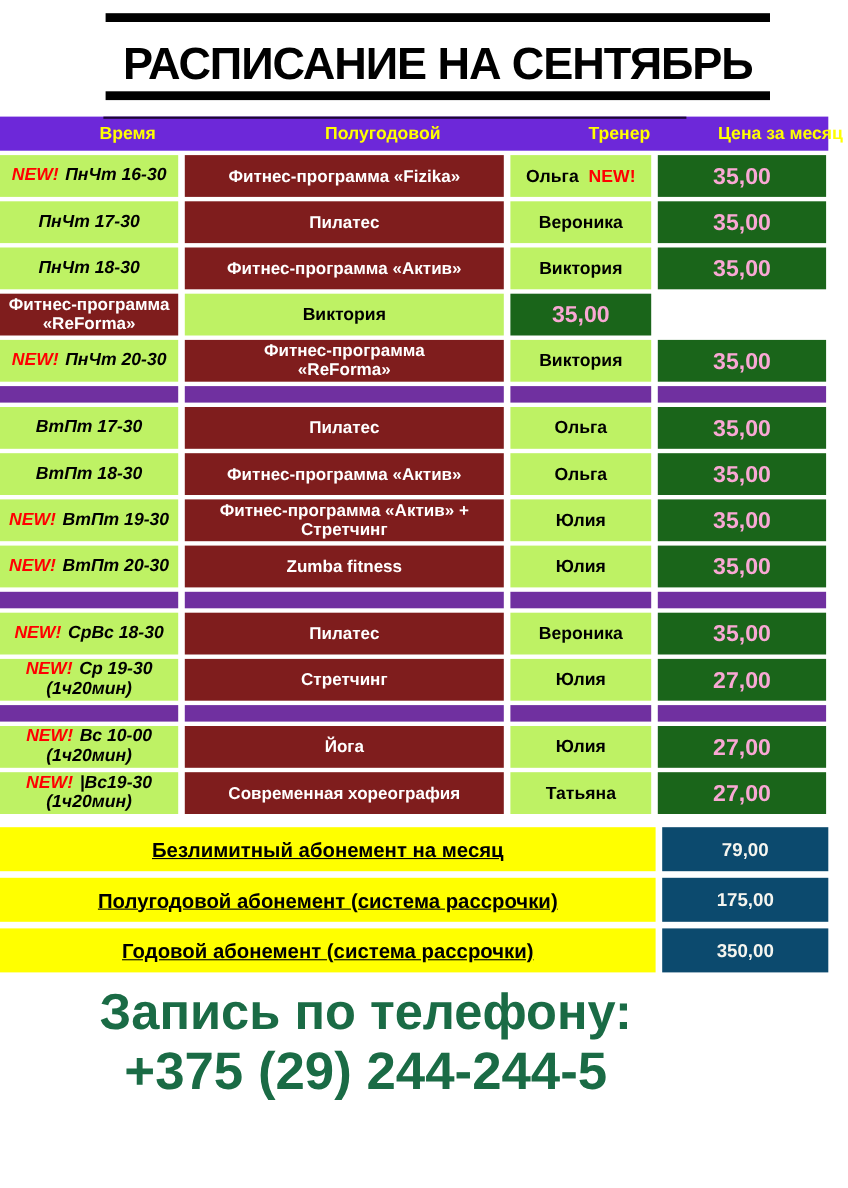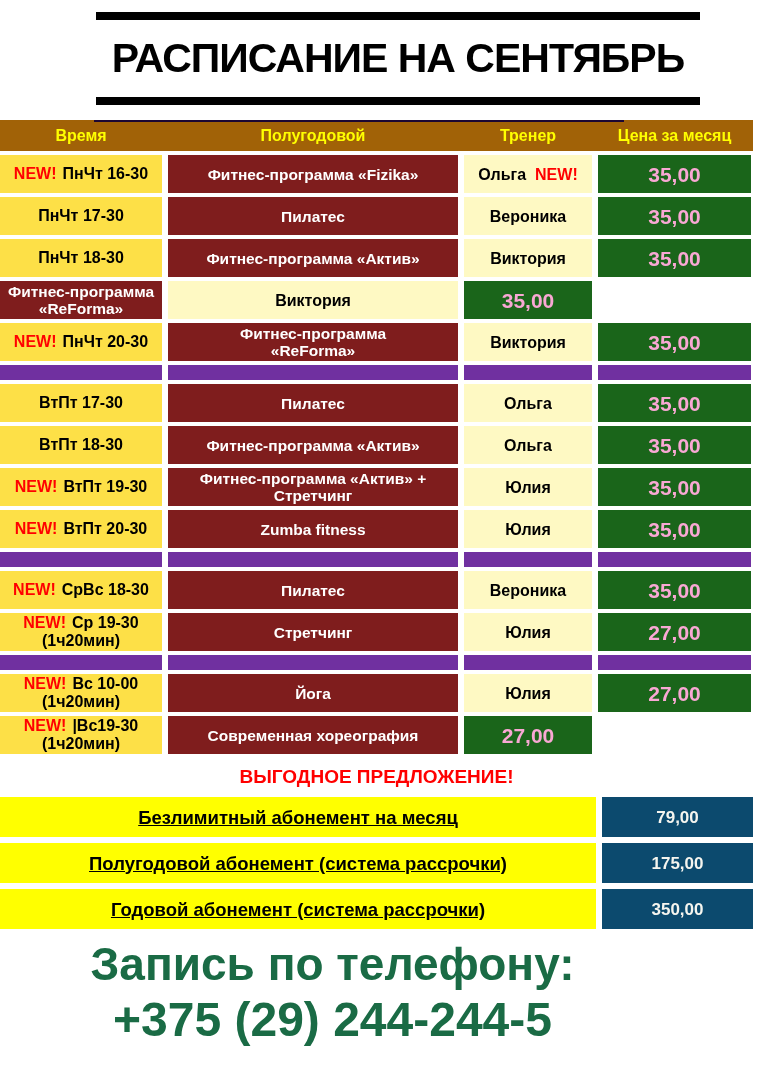--- a/index.html
+++ b/index.html
@@ -2,37 +2,37 @@
 <html><head>
 <meta charset="utf-8">
 <style>
   * { box-sizing: border-box; margin: 0; padding: 0; }
   html, body { width: 771px; height: 1080px; background: #ffffff; overflow: hidden;
     font-family: "Liberation Sans", sans-serif; }
 
   .title-wrap { width: 604px; margin: 12px 71px 0 96px; }
   .bar { height: 8px; background: #000; }
   .main-title { text-align: center; font-weight: bold; font-size: 41px; color: #000;
-    padding: 15px 0 15px; letter-spacing: -1px; white-space: nowrap; }
+    padding: 15px 0 1px; letter-spacing: -1px; white-space: nowrap; }
 
   .schedule { width: 753px; margin-top: 15px; }
   .trow { display: grid; grid-template-columns: 162px 290px 128px 153px;
     column-gap: 6px; margin-bottom: 4px; }
-  .header-row { position: relative; background: #a16207; height: 31px; align-items: center; }
+  .header-row { position: relative; background: #6d28d9; height: 31px; align-items: center; padding-left: 35px; }
   .header-topline { position: absolute; top: 0; left: 94px; width: 530px; height: 2px;
     background: #1c0733; }
   .header-cell { color: #FFFF00; font-weight: bold; font-size: 16px; text-align: center; }
 
   .cell { display: flex; align-items: center; justify-content: center; min-height: 38px;
     font-weight: bold; }
   .cell-inner { white-space: pre-line; text-align: center; line-height: 17px; }
-  .time-cell { background: #fde047; color: #000; font-size: 16px; }
+  .time-cell { background: #bef264; color: #000; font-size: 16px; font-style: italic; }
   .time-cell .cell-inner { line-height: 18px; }
   .dir-cell { background: #7f1d1d; color: #ffffff; font-size: 15.5px; }
-  .trainer-cell { background: #fef9c3; color: #000; font-size: 16px; }
+  .trainer-cell { background: #bef264; color: #000; font-size: 16px; }
   .price-cell { background: #1A651A; color: #f9a8d4; font-size: 21px; }
   .new-tag { color: #FF0000; margin-right: 6px; }
   .new-tag:empty { display: none; }
   .trainer-new { margin-right: 0; margin-left: 9px; }
   .sep-row .cell { background: #7030A0; min-height: 15px; }
 
   .offers { width: 753px; margin-top: 12px; }
   .offers-heading { color: #FF0000; font-weight: bold; font-size: 19px; text-align: center;
     margin-bottom: 9px; letter-spacing: 0px; }
   .offer-row { display: grid; grid-template-columns: 596px 151px; column-gap: 6px;
@@ -258,28 +258,30 @@
       </div>
   </div>
   <div class="trow">
     <div class="cell time-cell">
         <div class="cell-inner"><span class="new-tag">NEW!</span><span>|Вс19-30
 (1ч20мин)</span></div>
       </div>
     <div class="cell dir-cell">
         <div class="cell-inner"><span>Современная хореография</span></div>
       </div>
+    <div class="cell trainer-cell">
+        <div class="cell-inner"><span>Татьяна</span></div>
+      </div>
     <div class="cell price-cell">
         <div class="cell-inner"><span>27,00</span></div>
       </div>
   </div>
 </div>
 
 <div class="offers">
-  <div class="offers-heading">ВЫГОДНОЕ ПРЕДЛОЖЕНИЕ!</div>
   <div class="offer-row">
     <div class="cell offer-label">
         <div class="cell-inner"><span>Безлимитный абонемент на месяц</span></div>
       </div>
     <div class="cell offer-price">
         <div class="cell-inner"><span>79,00</span></div>
       </div>
   </div>
   <div class="offer-row">
     <div class="cell offer-label">

